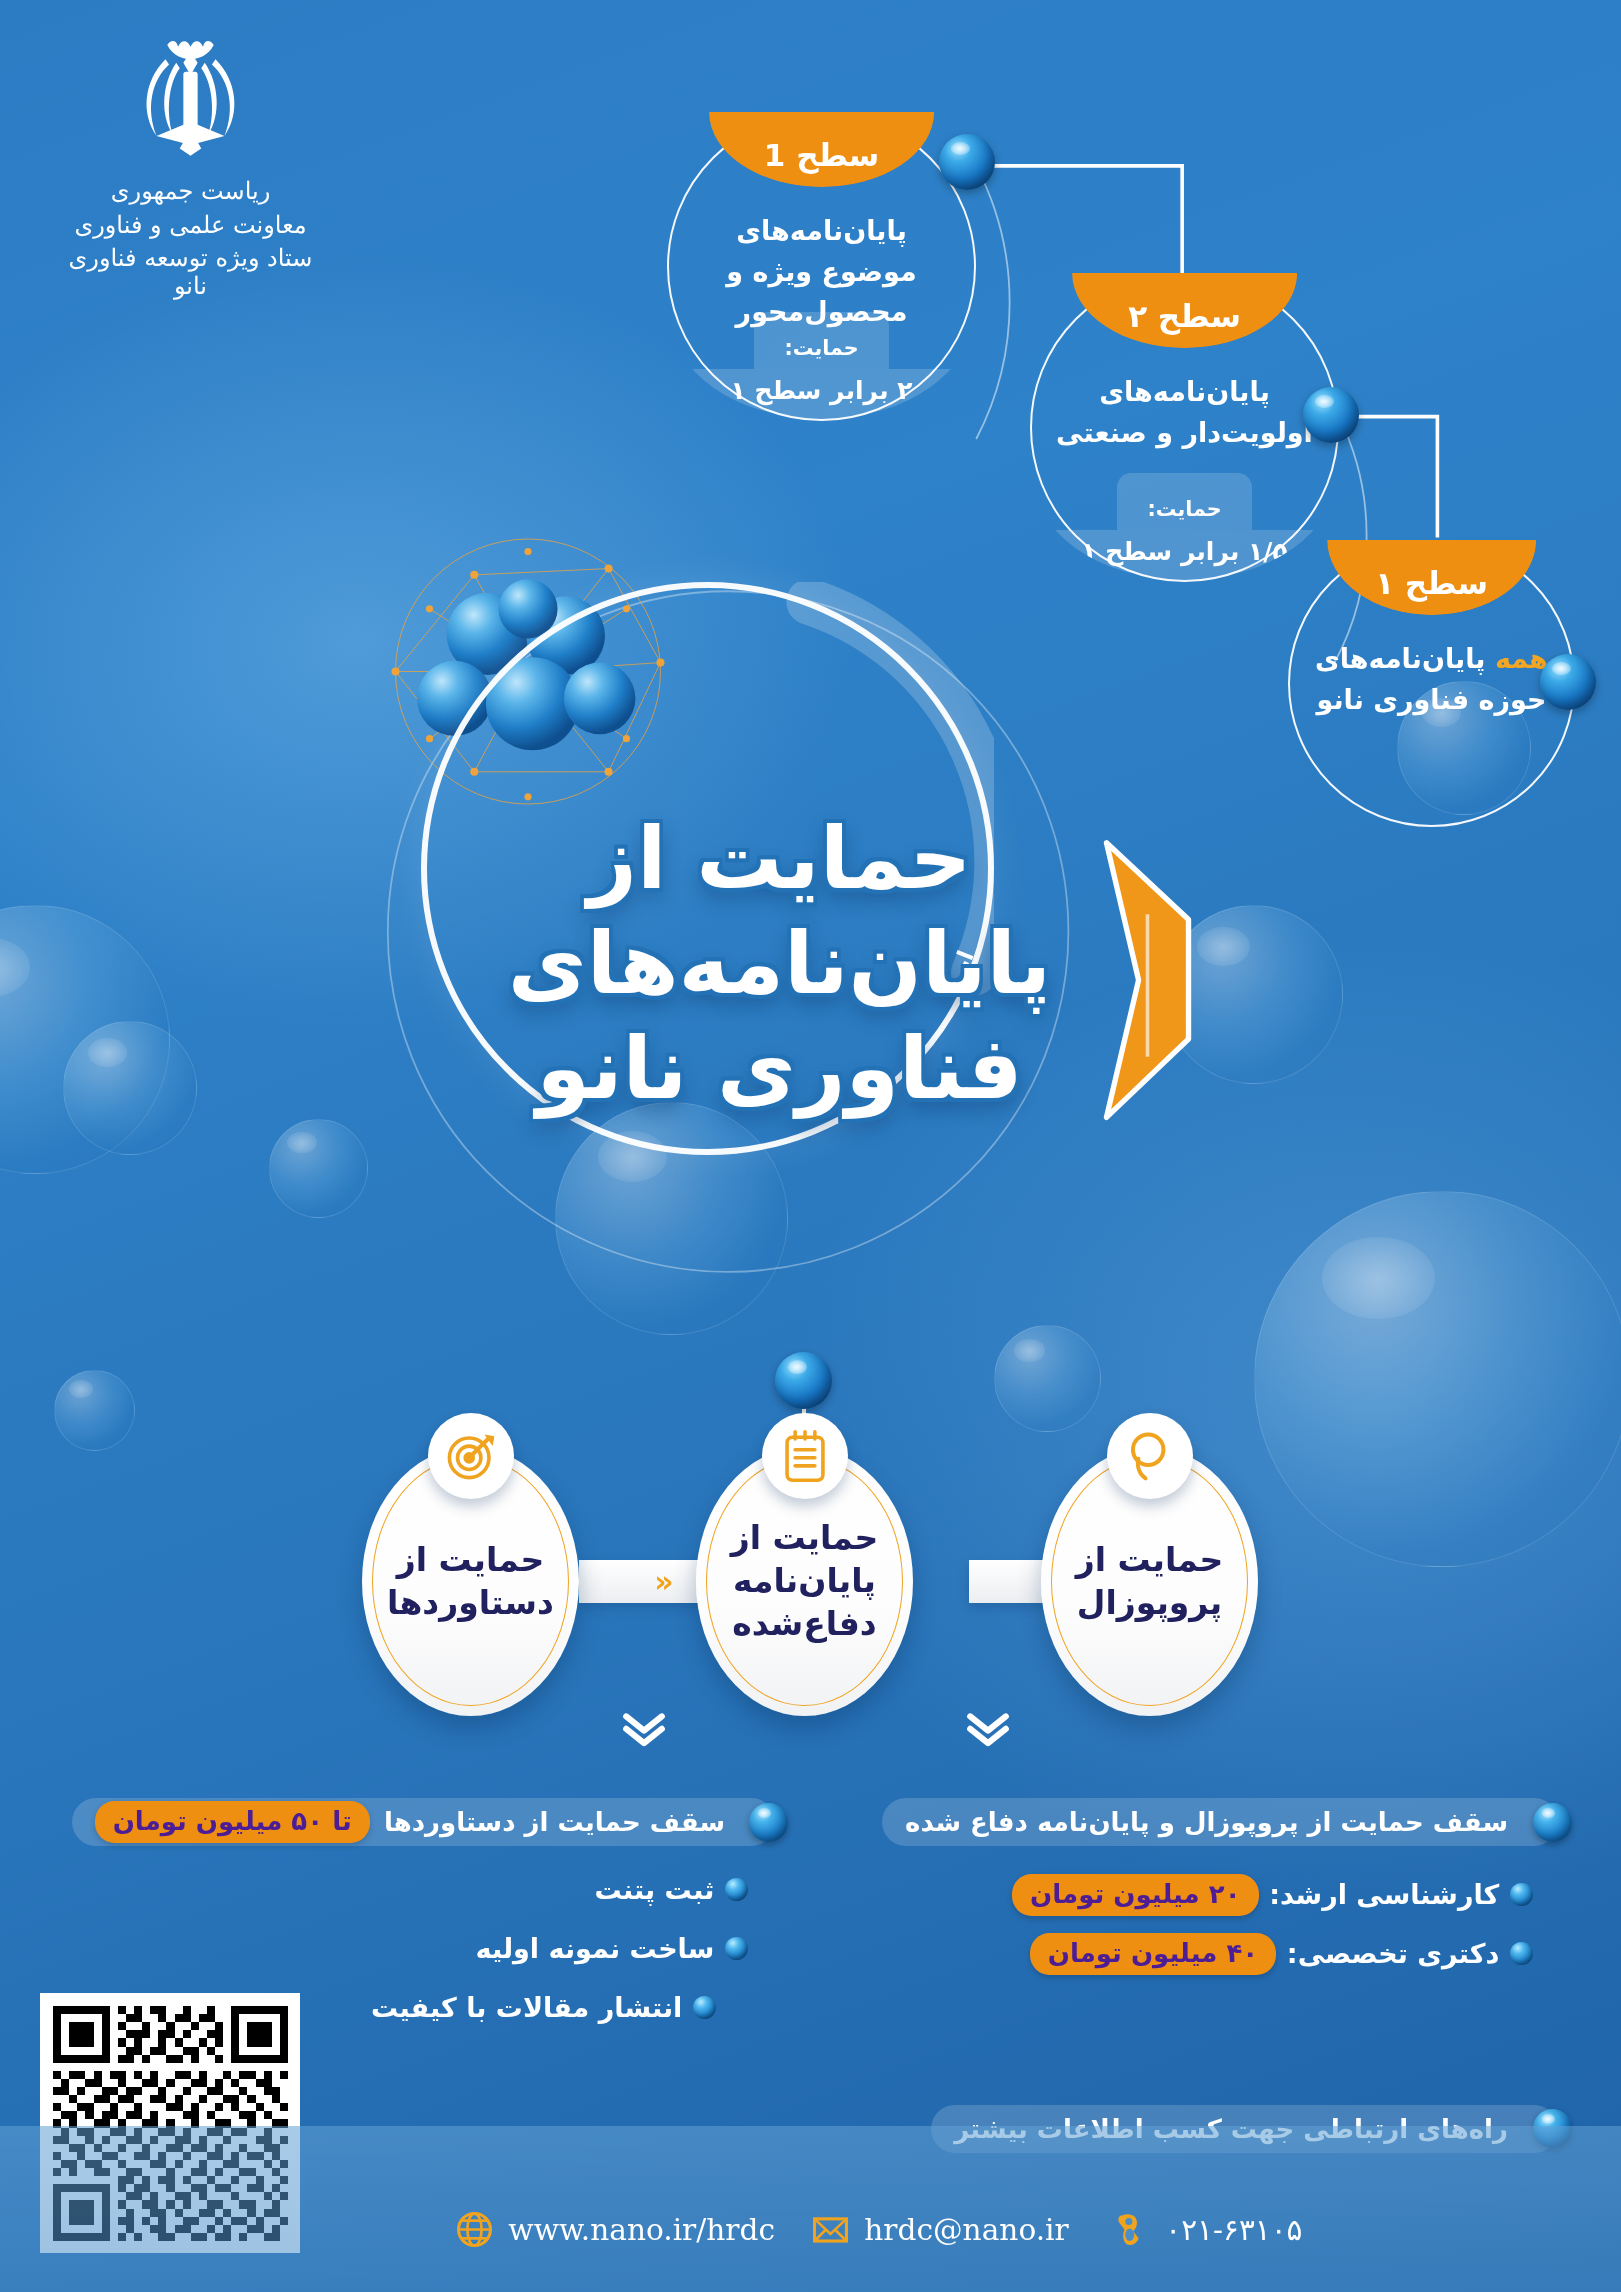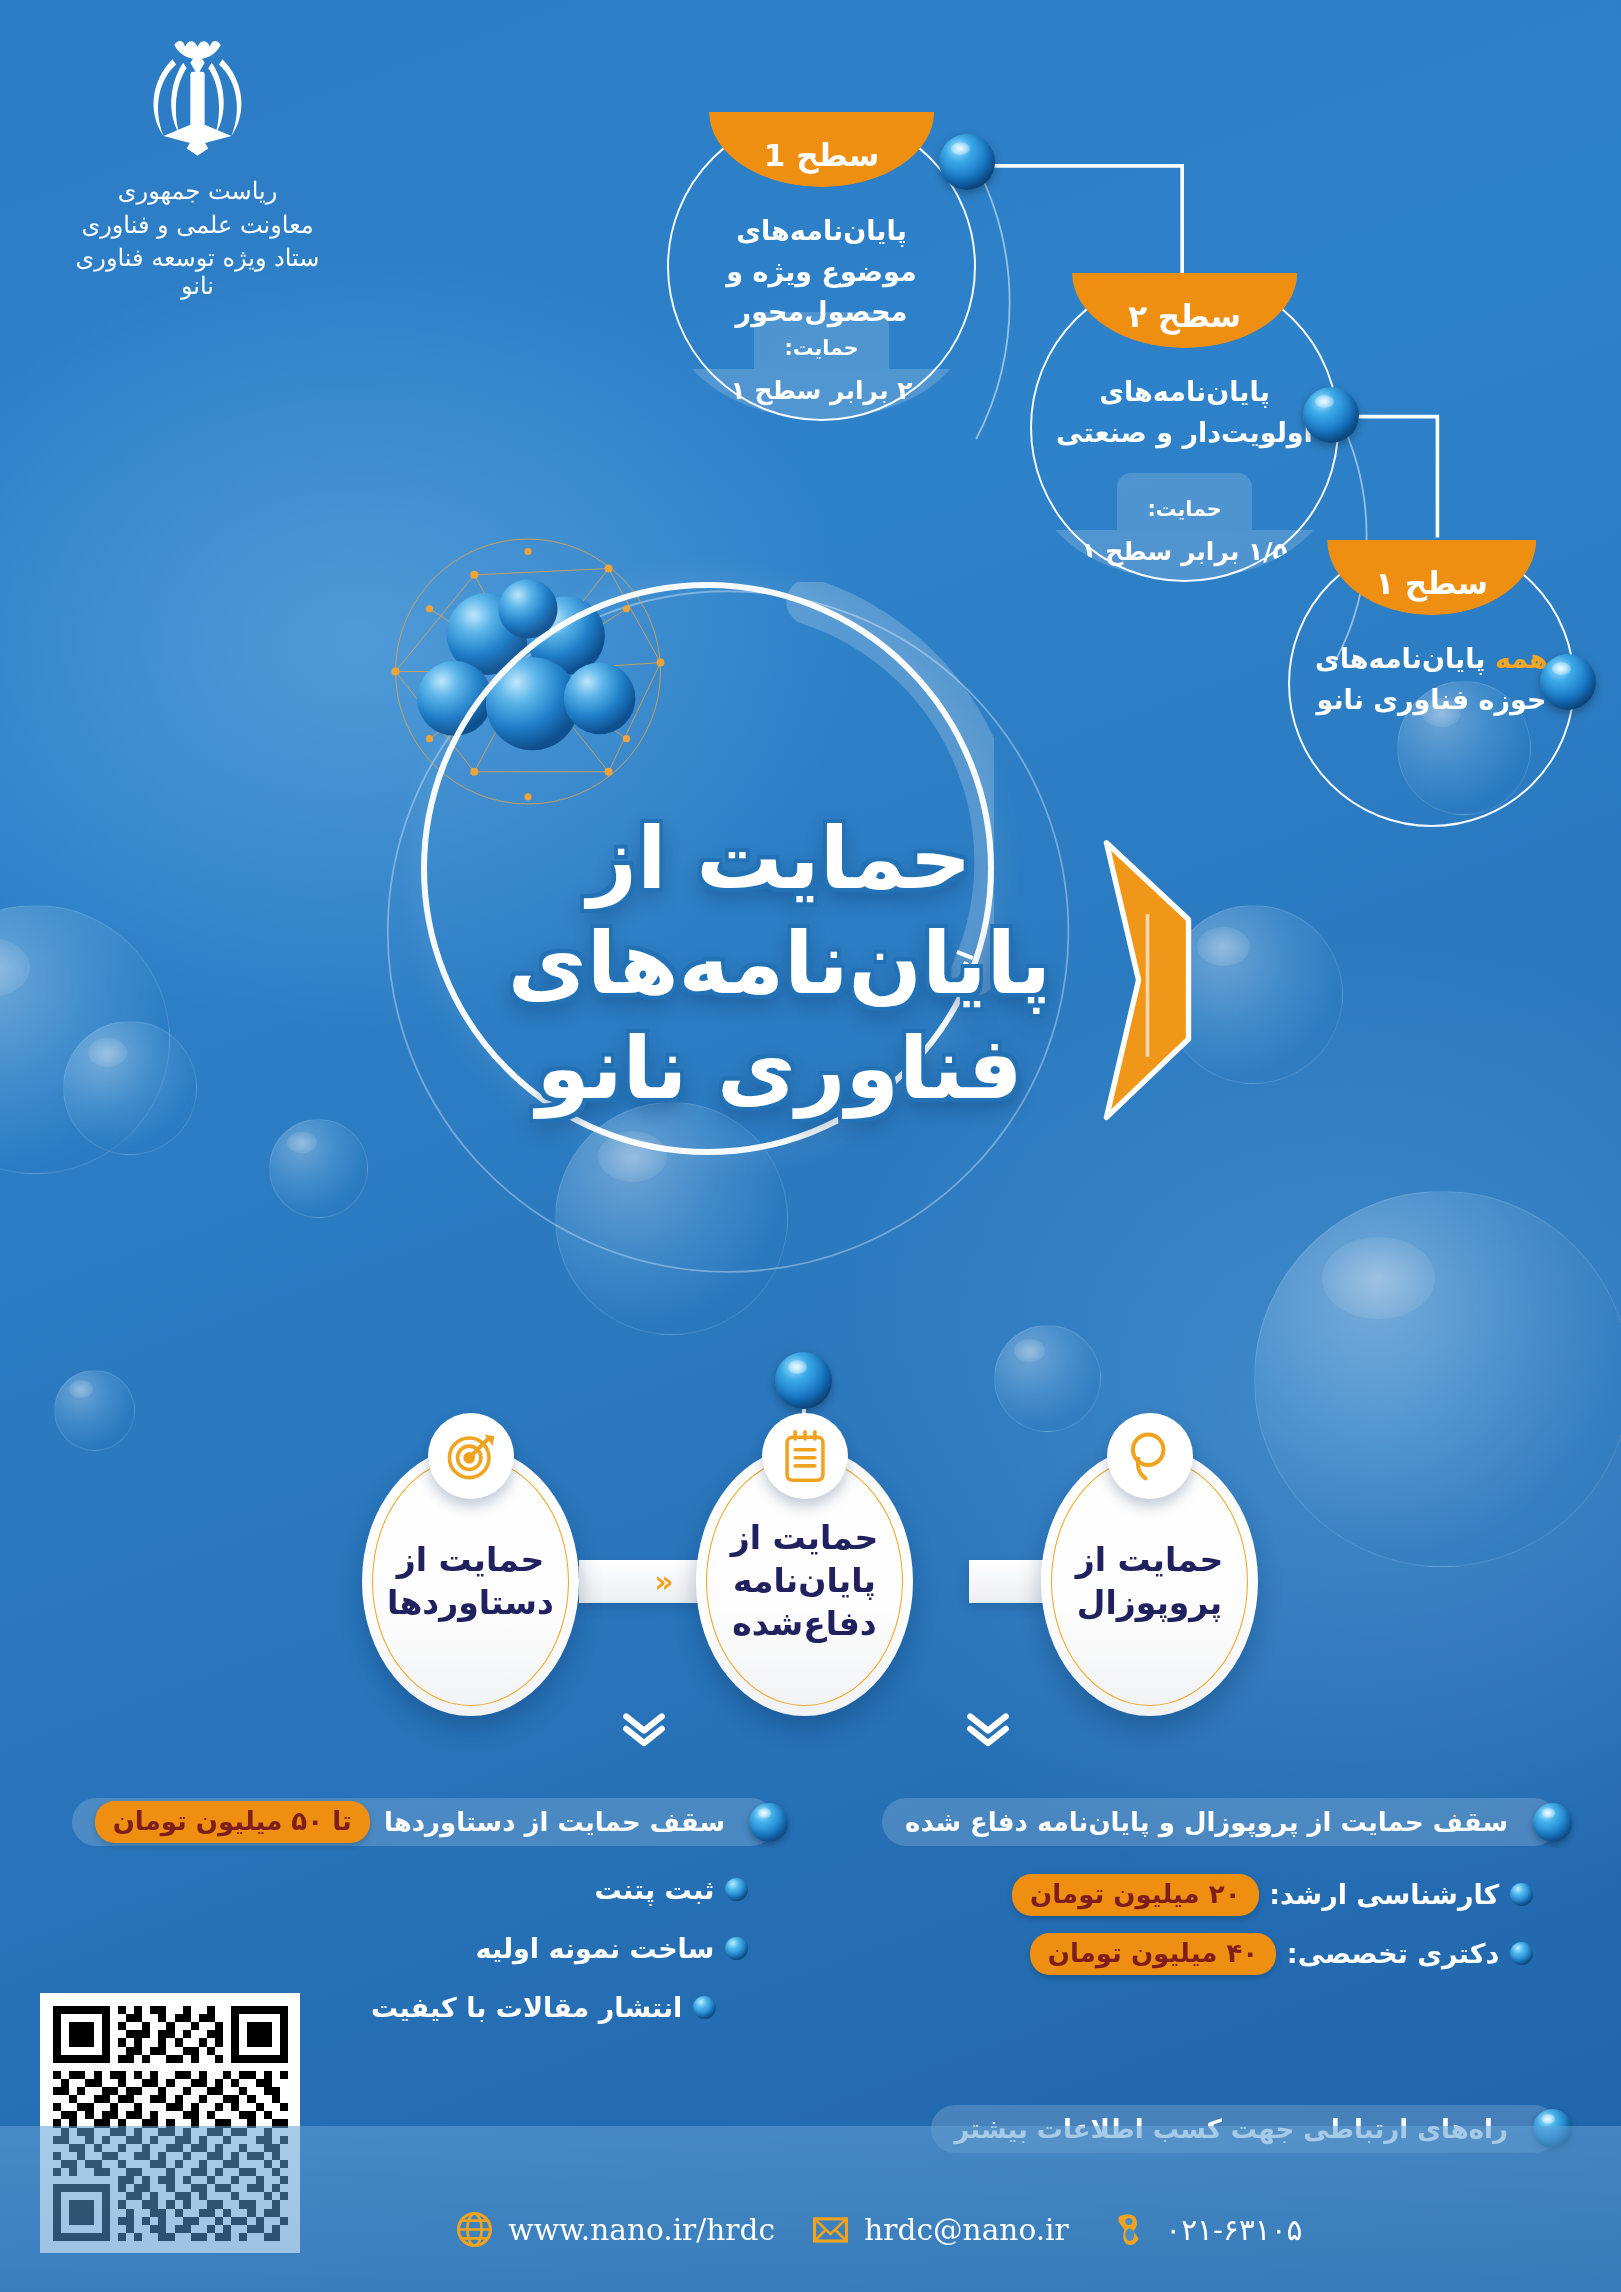--- a/index.html
+++ b/index.html
@@ -175,21 +175,21 @@
     position: absolute; display: flex; align-items: center;
     direction: rtl; color: #fff; font-weight: bold; font-size: 27px;
     gap: 10.7px; white-space: nowrap;
   }
   .mini-orb {
     width: 23px; height: 23px; border-radius: 50%; flex: 0 0 auto;
     background: radial-gradient(circle at 34% 26%, #b9ecff 0%, #4db7ef 26%, #1d80cb 60%, #0d5496 86%);
     box-shadow: inset -1.8px -2.7px 5.4px rgba(0,0,0,0.3);
   }
   .amount-pill {
-    background: #ef8f12; color: #7f1d1d; font-weight: bold;
+    background: #ef8f12; color: #4c1d95; font-weight: bold;
     border-radius: 19.7px; padding: 4.5px 18px 7.2px; font-size: 26px;
     box-shadow: 0 2.7px 6.3px rgba(0,0,0,0.18);
   }
 
   
   #qr {
     position: absolute; left: 40px; top: 1993px;
     width: 260px; height: 260px; background: #fff; padding: 12.5px;
   }
 
@@ -213,21 +213,21 @@
   <div class="bubble" style="left:-99px; top:905px; width:269px; height:269px;"></div>
   <div class="bubble" style="left:63px; top:1021px; width:134px; height:134px;"></div>
   <div class="bubble" style="left:269px; top:1119px; width:99px; height:99px;"></div>
   <div class="bubble" style="left:555px; top:1102px; width:233px; height:233px;"></div>
   <div class="bubble" style="left:1254px; top:1191px; width:376px; height:376px;"></div>
   <div class="bubble" style="left:1164px; top:905px; width:179px; height:179px;"></div>
   <div class="bubble" style="left:54px; top:1370px; width:81px; height:81px;"></div>
   <div class="bubble" style="left:994px; top:1325px; width:107px; height:107px;"></div>
   <div class="bubble" style="left:1397px; top:681px; width:134px; height:134px;"></div>
 
-  <div id="logo-block" style="position:absolute; left:63px; top:36px; width:269px; text-align:center;">
+  <div id="logo-block" style="position:absolute; left:56px; top:36px; width:269px; text-align:center;">
     <svg width="179" height="134" viewBox="0 0 200 150" style="display:block;margin:0 auto;">
       <g fill="#ffffff">
         <path d="M100 18 L108 30 L100 44 L92 30 Z"></path>
         <rect x="92" y="40" width="16" height="72" rx="3"></rect>
         <path d="M72 26 C48 50 44 86 62 112 C50 82 56 50 76 32 Z"></path>
         <path d="M128 26 C152 50 156 86 138 112 C150 82 144 50 124 32 Z"></path>
         <path d="M84 30 C68 54 66 88 80 110 C72 84 76 52 88 36 Z"></path>
         <path d="M116 30 C132 54 134 88 120 110 C128 84 124 52 112 36 Z"></path>
         <path d="M100 96 L138 112 L100 122 L62 112 Z"></path>
         <path d="M100 104 L112 126 L100 134 L88 126 Z"></path>

